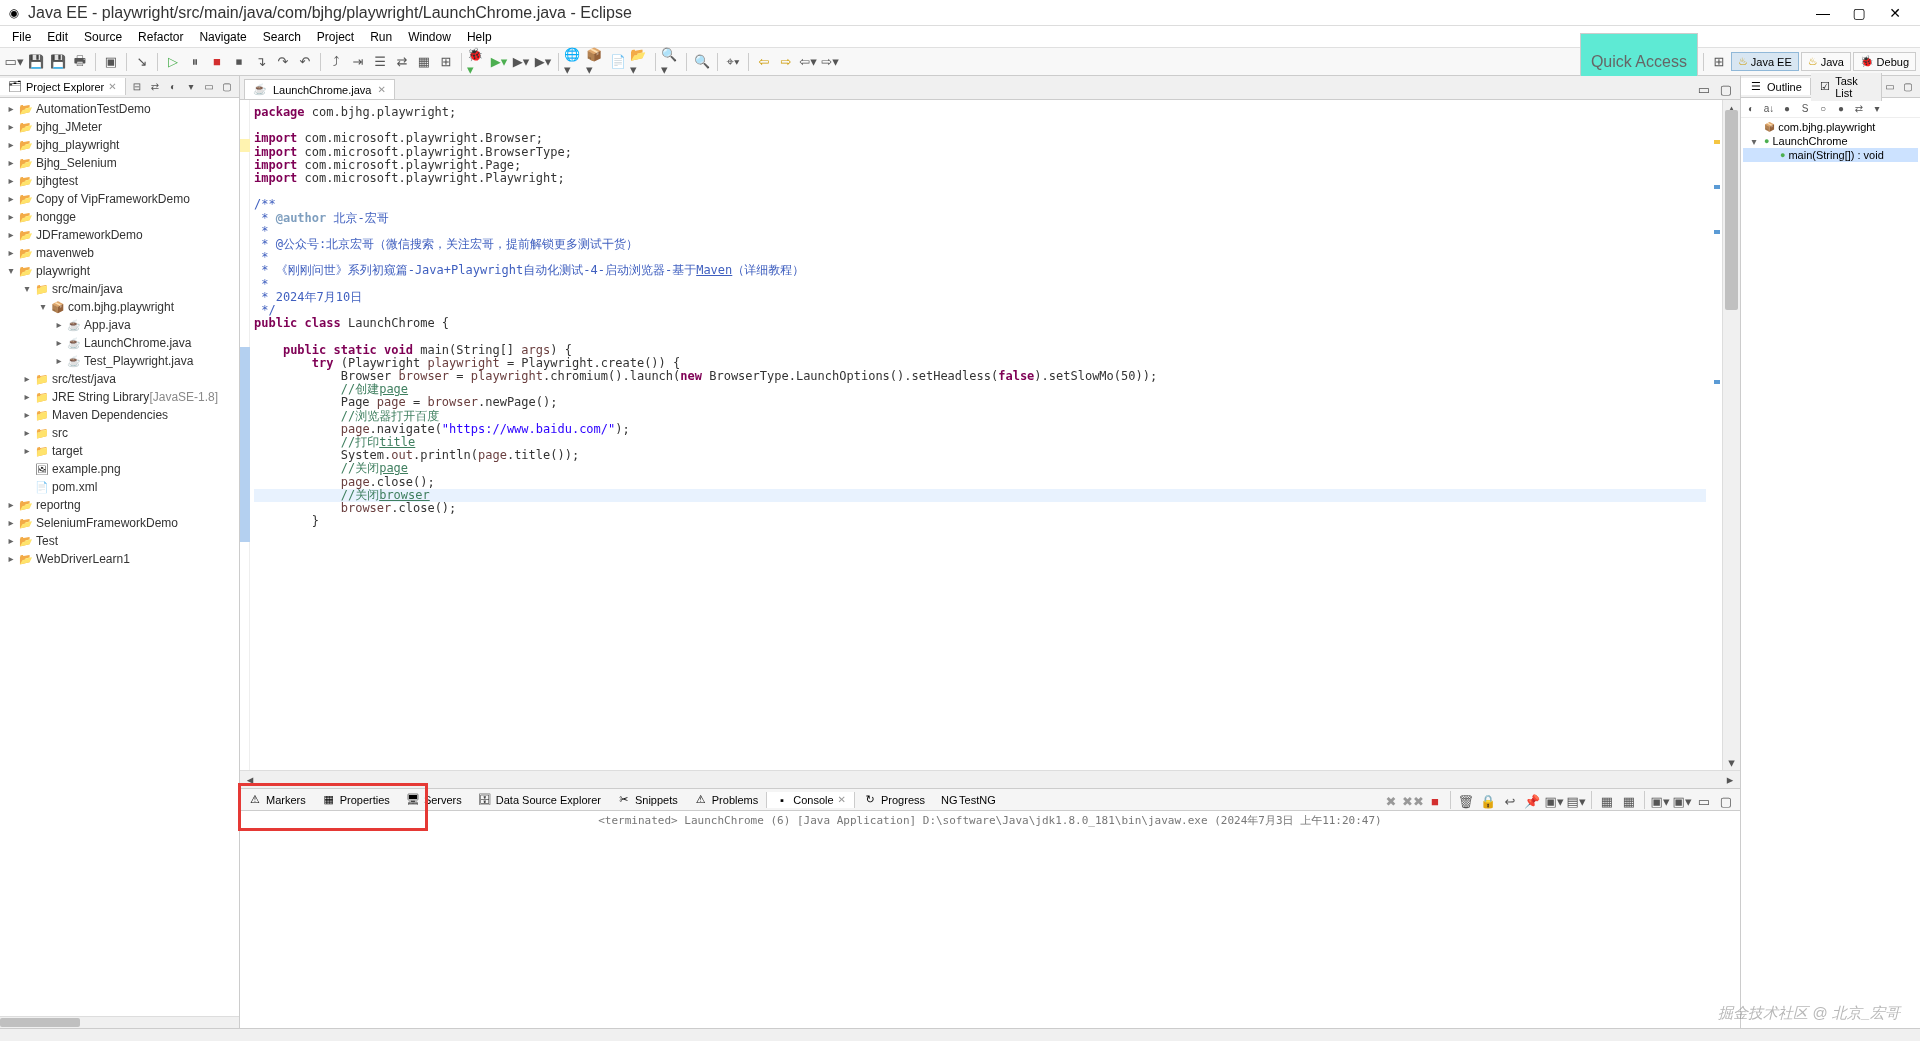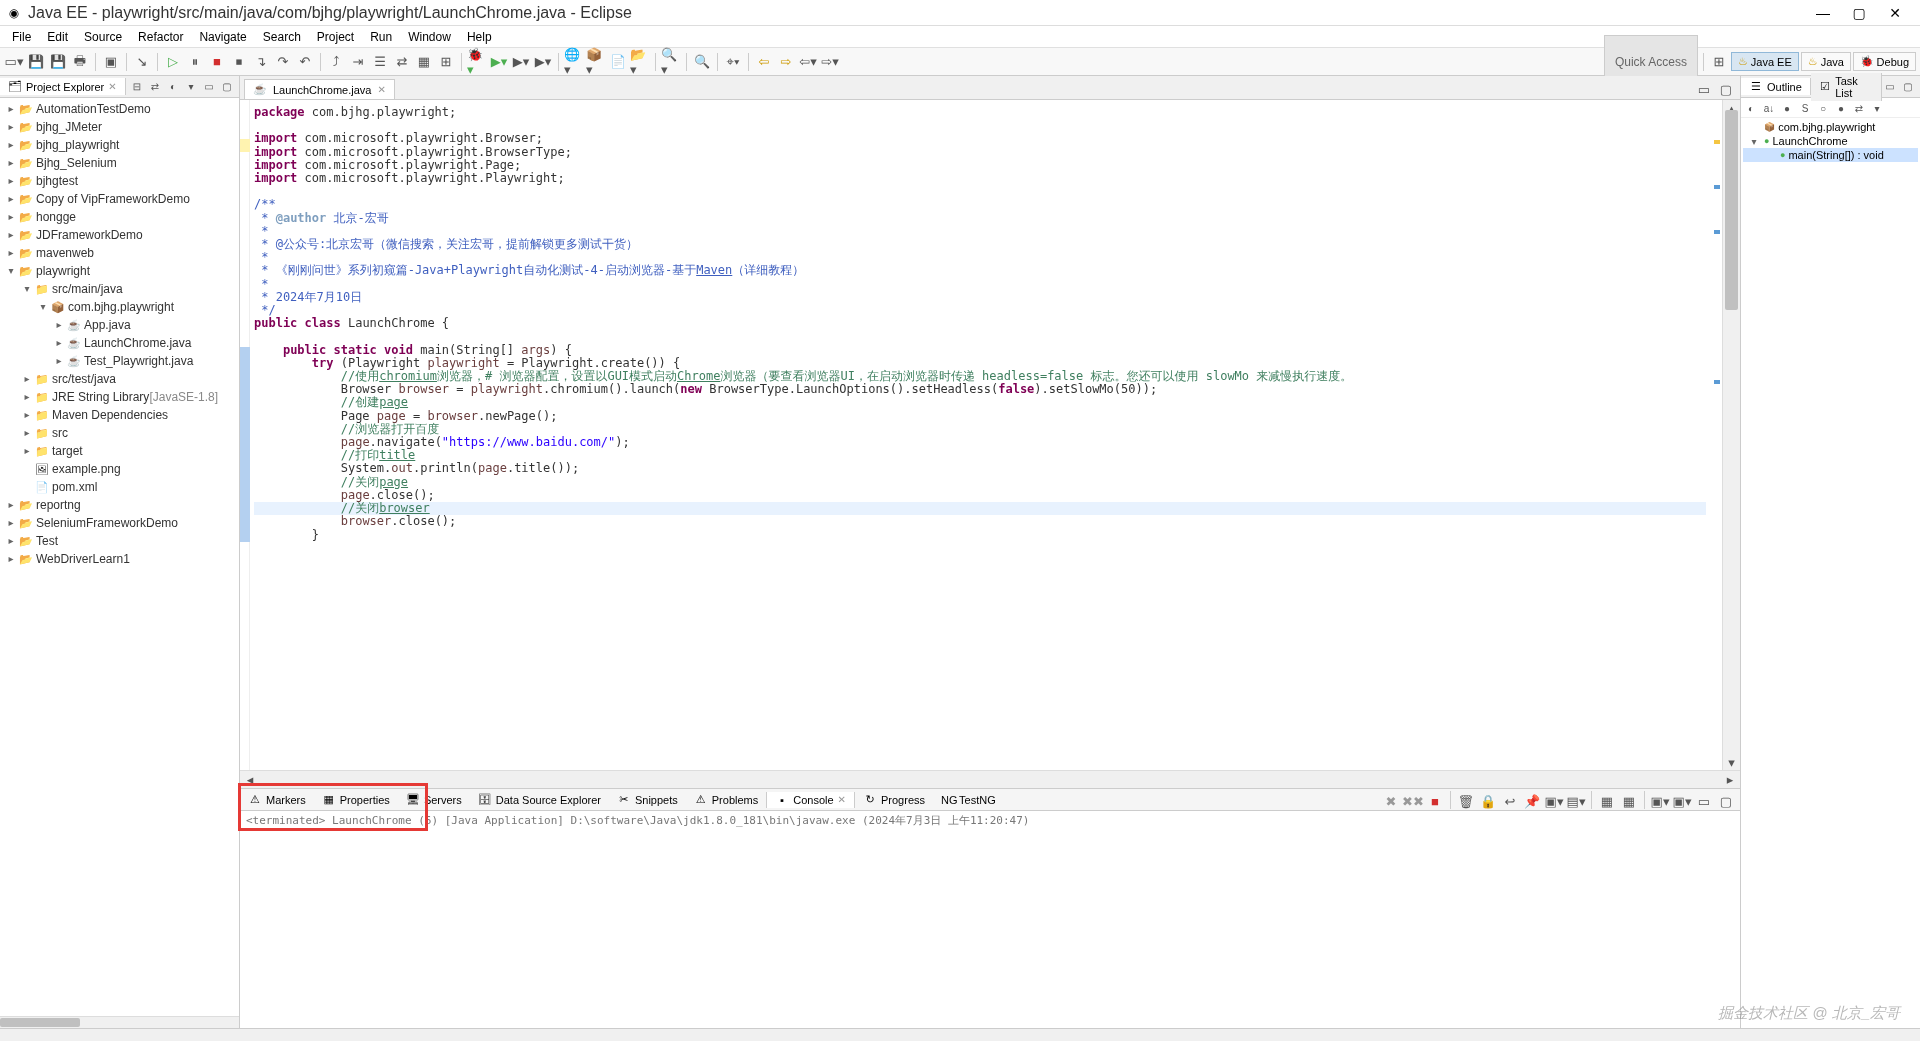--- a/index.html
+++ b/index.html
@@ -8,21 +8,21 @@
 .titlebar-icon { width: 16px; height: 16px; margin-right: 6px; display: inline-flex; align-items: center; justify-content: center; }
 .titlebar-title { flex: 1; font-size: 16px; color: #333; }
 .titlebar-controls { display: flex; gap: 18px; padding-right: 10px; }
 .titlebar-controls span { cursor: pointer; width:18px; text-align:center; font-size:14px; }
 .menubar { height: 22px; background: #fff; display: flex; align-items: center; padding: 0 4px; border-bottom: 1px solid #e0e0e0; font-size: 12px; }
 .menubar-item { padding: 2px 8px; cursor: pointer; }
 .toolbar { height: 28px; background: #f8f8f8; display: flex; align-items: center; padding: 0 4px; border-bottom: 1px solid #ccc; gap: 2px; }
 .tb-btn { width: 20px; height: 20px; display: inline-flex; align-items: center; justify-content: center; cursor: pointer; color: #555; font-size: 13px; border-radius:2px;}
 .tb-sep { width: 1px; height: 18px; background: #ccc; margin: 0 3px; }
 .tb-spacer { flex: 1; }
-.quick-access { border: 1px solid #ccc; padding: 19px 10px; font-size: 12px; background: #e5e5e5; color:#666; }
+.quick-access { border: 1px solid #ccc; padding: 19px 10px; font-size: 16px; background: #5eead4; color:#666; }
 .perspective-btn { display: flex; align-items: center; gap: 3px; padding: 2px 6px; border: 1px solid #ccc; background: #fafafa; cursor: pointer; font-size:11px;}
 .perspective-btn.active { background: #d8e6f2; border-color:#90b8d8;}
 .workbench { display: flex; height: calc(100% - 26px - 22px - 28px - 13px); }
 .sidebar-left { width: 240px; background: #fff; border-right: 1px solid #ccc; display: flex; flex-direction: column; }
 .view-tab-bar { height: 22px; display: flex; align-items: center; border-bottom: 1px solid #ccc; background:#f0f0f0; }
 .view-tab { padding: 2px 8px; font-size: 11px; background: #fff; border-right: 1px solid #ccc; display:flex; align-items:center; gap:4px;}
 .view-tab-close { color:#999; font-size:10px;}
 .view-tab-toolbar { flex:1; display:flex; justify-content:flex-end; gap:2px; padding-right:4px;}
 .view-tab-toolbar .tb-btn { width:16px; height:16px; font-size:10px;}
 .tree { flex: 1; overflow: auto; padding: 2px 0; font-size:12px; }
@@ -53,21 +53,21 @@
 .editor-right-gutter{ width:16px; background:#fff; position:relative;}
 .editor-right-gutter .mark{ position:absolute; right:2px; width:6px; height:4px;}
 .editor-vsb { width:18px; background:#f0f0f0; border-left:1px solid #ddd; position:relative;}
 .editor-vsb .thumb{ position:absolute; left:2px; right:2px; top:10px; height:200px; background:#c0c0c0; border-radius:2px;}
 .editor-hsb { height:18px; background:#f0f0f0; border-top:1px solid #ddd; display:flex; align-items:center;}
 .bottom-panel { height: 240px; border-top: 1px solid #ccc; display: flex; flex-direction: column; background:#fff;}
 .bottom-tabs { height: 22px; display: flex; align-items: center; background: #f5f5f5; border-bottom:1px solid #ccc; position:relative;}
 .btab { padding: 2px 8px; font-size: 11px; display: flex; align-items: center; gap: 4px; cursor: pointer; }
 .btab.active { background: #fff; border-right:1px solid #ccc; border-left:1px solid #ccc;}
 .bottom-toolbar{ position:absolute; right:4px; top:2px; display:flex; gap:2px;}
-.console-header { padding: 2px 6px; font-size: 11px; color: #777; font-family:Consolas,monospace;}
+.console-header { padding: 2px 6px; font-size: 11px; color: #777; font-family:Consolas,monospace;text-align:center;}
 .console-output { flex:1; padding: 2px 6px; font-size: 12px; font-family: sans-serif; color: #333; }
 .highlight-box { position: absolute; border: 3px solid #e53935; pointer-events: none; }
 .sidebar-right { width: 180px; background: #fff; border-left: 1px solid #ccc; display:flex; flex-direction:column;}
 .sidebar-right .view-tab-bar { justify-content:flex-start;}
 .outline-toolbar{ height:20px; display:flex; gap:2px; padding:2px; border-bottom:1px solid #eee;}
 .outline-toolbar .tb-btn{ width:16px; height:16px; font-size:10px;}
 .outline-tree{flex:1; padding:2px; font-size:11px;}
 .onode{ display:flex; align-items:center; padding:1px 2px; gap:3px;}
 .onode.selected{ background:#cce2ff;}
 .statusbar { height: 13px; background: #f0f0f0; border-top: 1px solid #ccc; }
@@ -385,21 +385,20 @@
 <span class="doc"> * @公众号:北京宏哥（微信搜索，关注宏哥，提前解锁更多测试干货）</span>
 <span class="doc"> *</span>
 <span class="doc"> * 《刚刚问世》系列初窥篇-Java+Playwright自动化测试-4-启动浏览器-基于<u>Maven</u>（详细教程）</span>
 <span class="doc"> *</span>
 <span class="doc"> * 2024年7月10日</span>
 <span class="doc"> */</span>
 <span class="kw">public</span> <span class="kw">class</span> LaunchChrome {
 
     <span class="kw">public static void</span> main(String[] <span class="var">args</span>) {
         <span class="kw">try</span> (Playwright <span class="var">playwright</span> = Playwright.create()) {
-            <span class="cmt">//使用<u>chromium</u>浏览器，# 浏览器配置，设置以GUI模式启动<u>Chrome</u>浏览器（要查看浏览器UI，在启动浏览器时传递 headless=false 标志。您还可以使用 slowMo 来减慢执行速度。</span>
             Browser <span class="var">browser</span> = <span class="var">playwright</span>.chromium().launch(<span class="kw">new</span> BrowserType.LaunchOptions().setHeadless(<span class="kw">false</span>).setSlowMo(50));
             <span class="cmt">//创建<u>page</u></span>
             Page <span class="var">page</span> = <span class="var">browser</span>.newPage();
             <span class="cmt">//浏览器打开百度</span>
             <span class="var">page</span>.navigate(<span class="str">"https://www.baidu.com/"</span>);
             <span class="cmt">//打印<u>title</u></span>
             System.<span class="var">out</span>.println(<span class="var">page</span>.title());
             <span class="cmt">//关闭<u>page</u></span>
             <span class="var">page</span>.close();
 <span class="line-highlight">            <span class="cmt">//关闭<u>browser</u></span></span>

